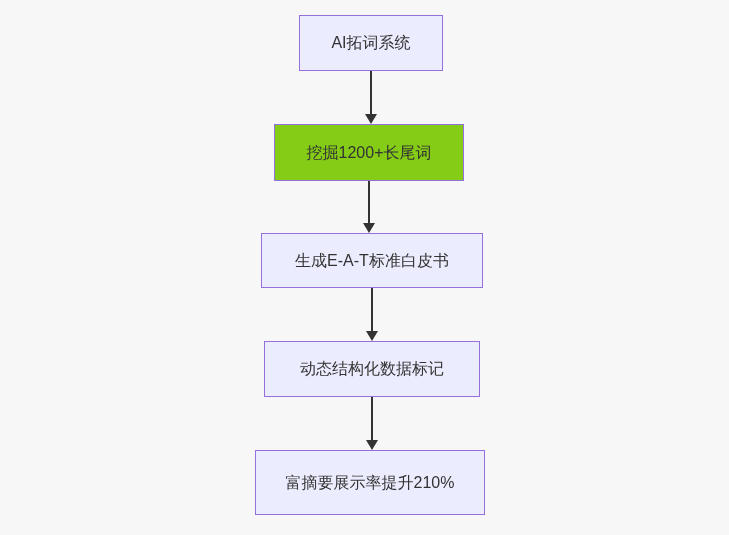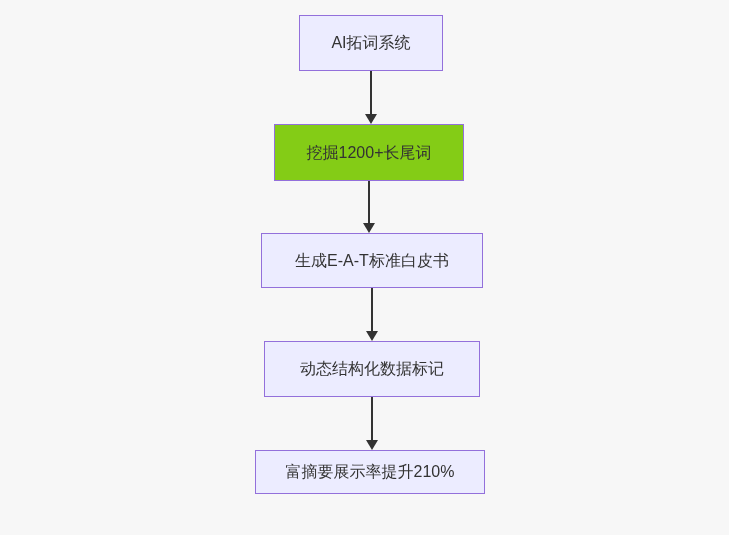--- a/index.html
+++ b/index.html
@@ -51,21 +51,21 @@
   </div>
     <div class="node" style="left: 274px; top: 124px; width: 190px; height: 57px; background: #84cc16; border-color: rgb(147, 112, 219);">
     <span class="node-label" style="color: rgb(51, 51, 51);">挖掘1200+长尾词</span>
   </div>
     <div class="node" style="left: 261px; top: 233px; width: 222px; height: 55px; background: rgb(236, 236, 255); border-color: rgb(147, 112, 219);">
     <span class="node-label" style="color: rgb(51, 51, 51);">生成E-A-T标准白皮书</span>
   </div>
     <div class="node" style="left: 264px; top: 341px; width: 216px; height: 56px; background: rgb(236, 236, 255); border-color: rgb(147, 112, 219);">
     <span class="node-label" style="color: rgb(51, 51, 51);">动态结构化数据标记</span>
   </div>
-    <div class="node" style="left: 255px; top: 450px; width: 230px; height: 44px; background: rgb(236, 236, 255); border-color: rgb(147, 112, 219);">
+    <div class="node" style="left: 255px; top: 450px; width: 230px; height: 65px; background: rgb(236, 236, 255); border-color: rgb(147, 112, 219);">
     <span class="node-label" style="color: rgb(51, 51, 51);">富摘要展示率提升210%</span>
   </div>
     <div class="edge-line" style="left: 370px; top: 71px; height: 45px; background: rgb(51, 51, 51);"></div>
     <div class="edge-head" style="left: 365px; top: 114px; border-top-color: rgb(51, 51, 51);"></div>
     <div class="edge-line" style="left: 368px; top: 181px; height: 44px; background: rgb(51, 51, 51);"></div>
     <div class="edge-head" style="left: 363px; top: 223px; border-top-color: rgb(51, 51, 51);"></div>
     <div class="edge-line" style="left: 371px; top: 288px; height: 45px; background: rgb(51, 51, 51);"></div>
     <div class="edge-head" style="left: 366px; top: 331px; border-top-color: rgb(51, 51, 51);"></div>
     <div class="edge-line" style="left: 371px; top: 397px; height: 45px; background: rgb(51, 51, 51);"></div>
     <div class="edge-head" style="left: 366px; top: 440px; border-top-color: rgb(51, 51, 51);"></div>

